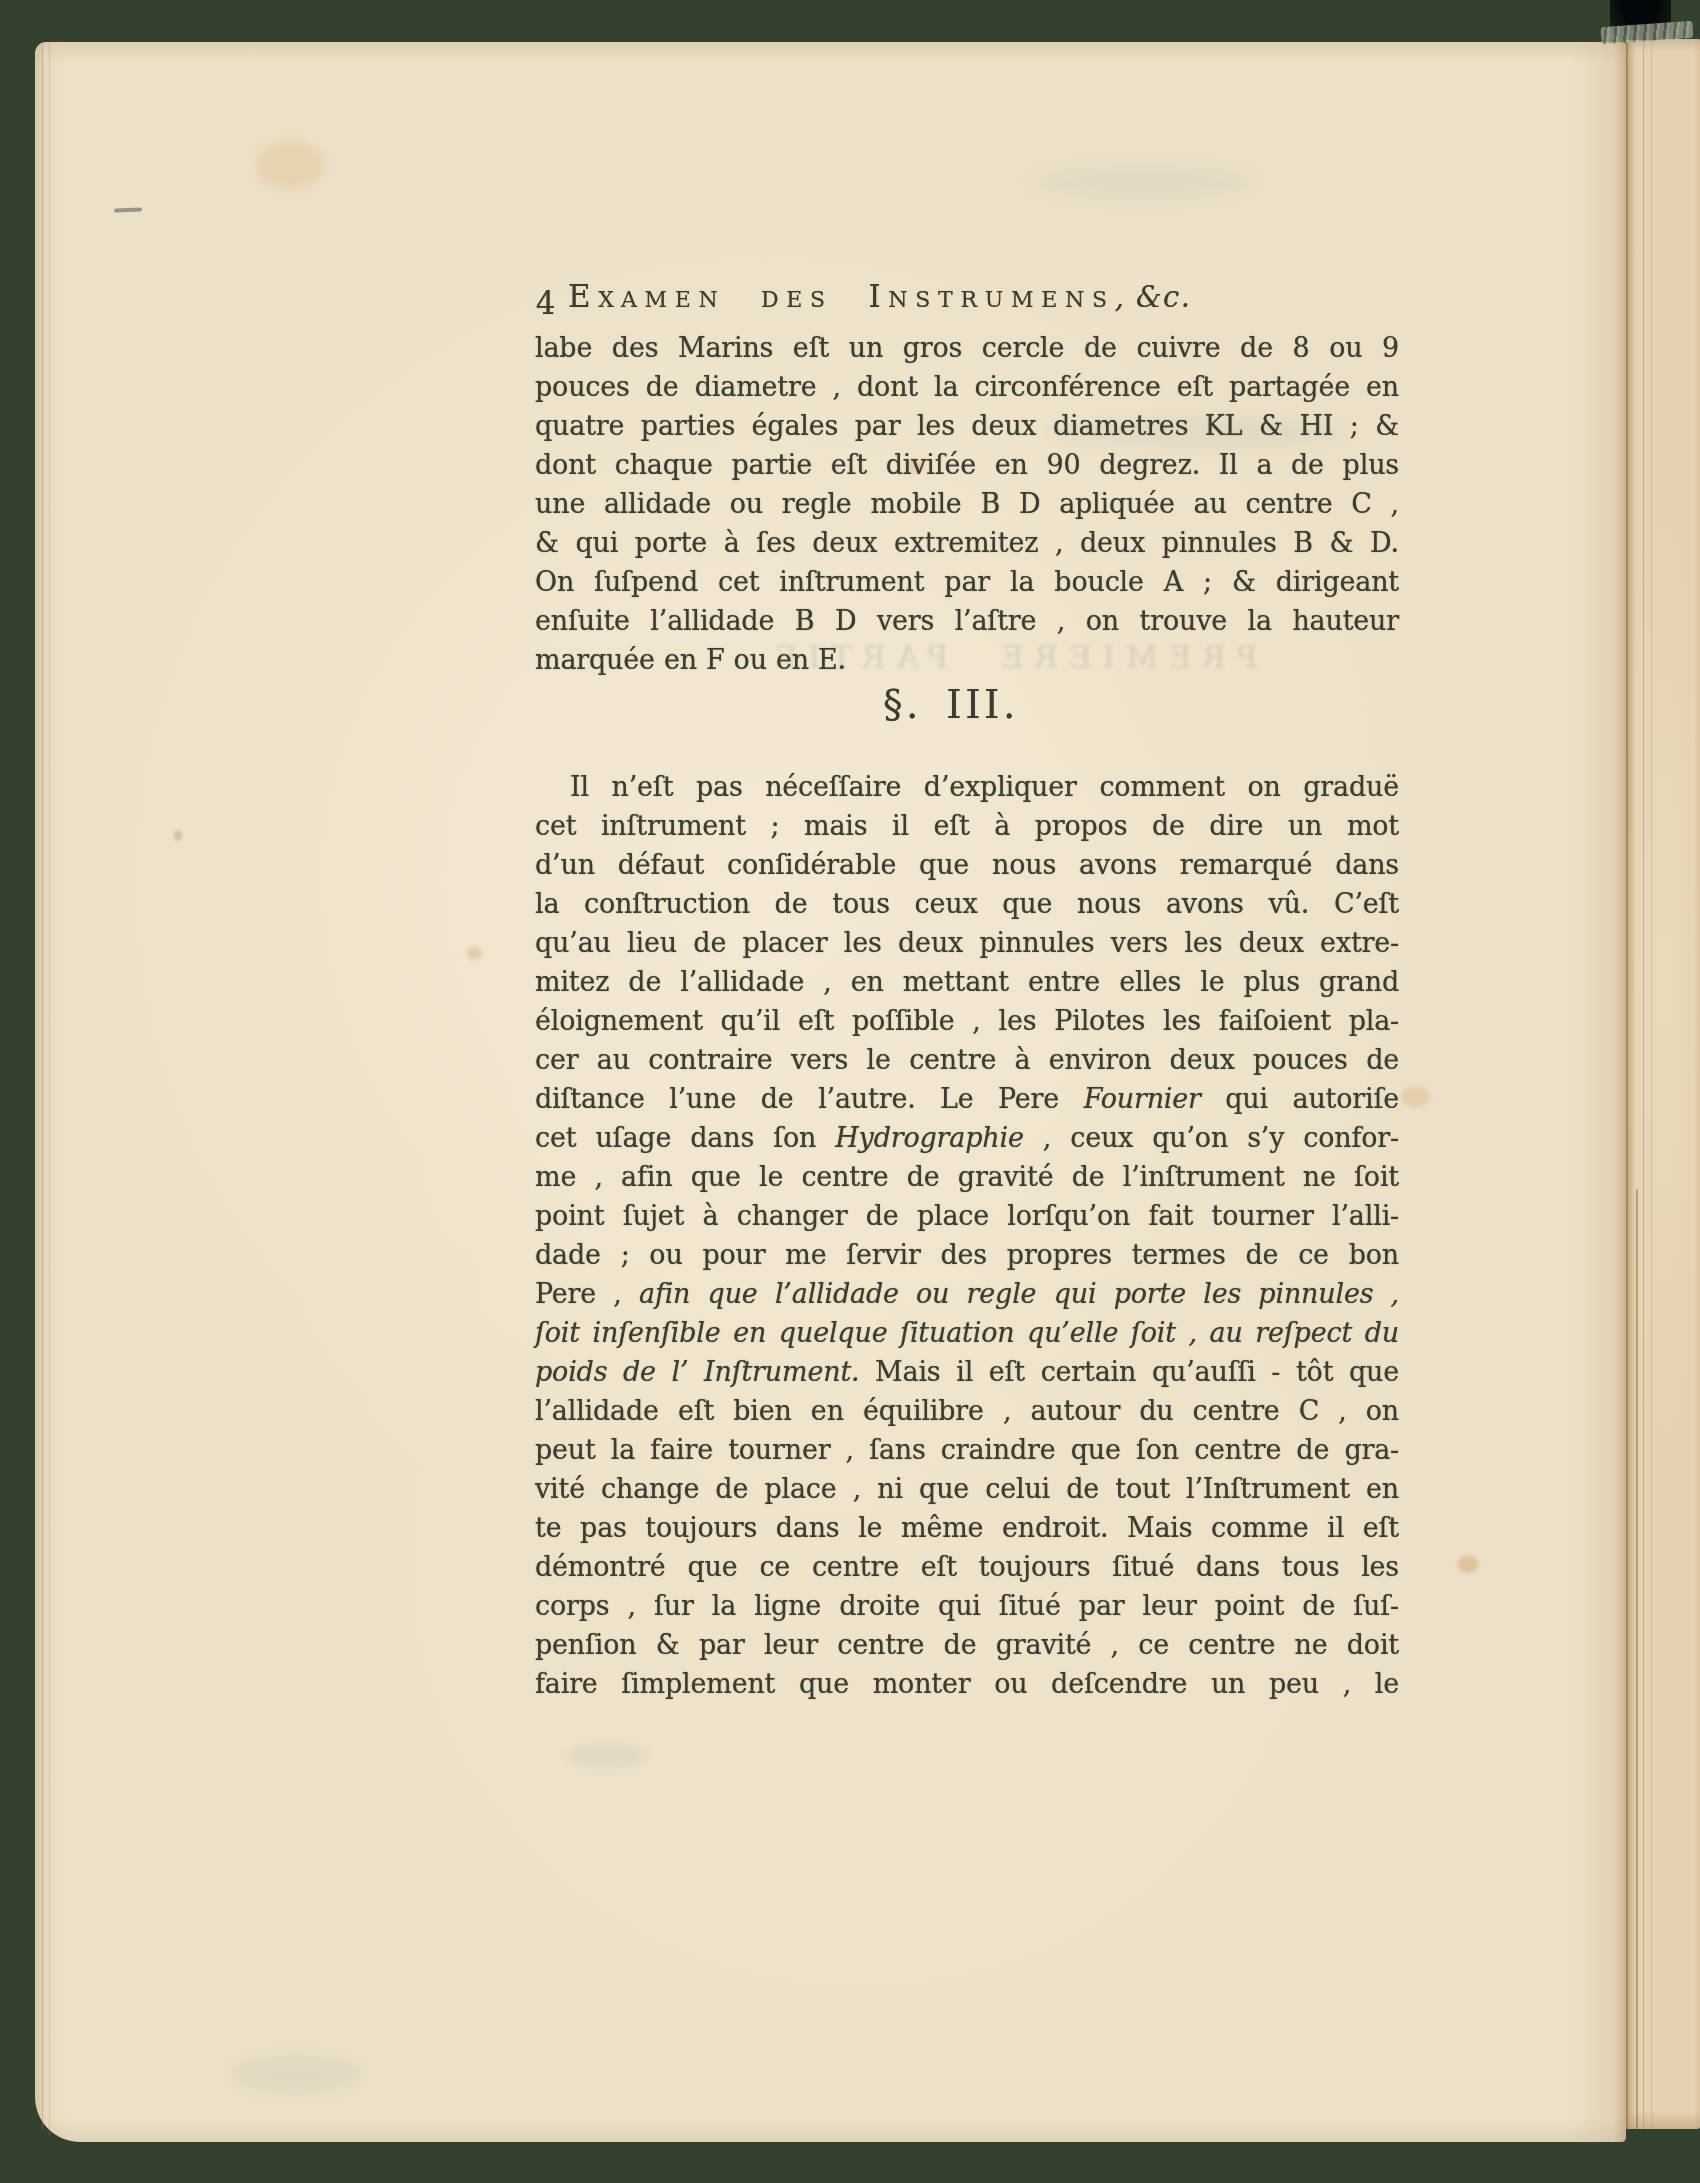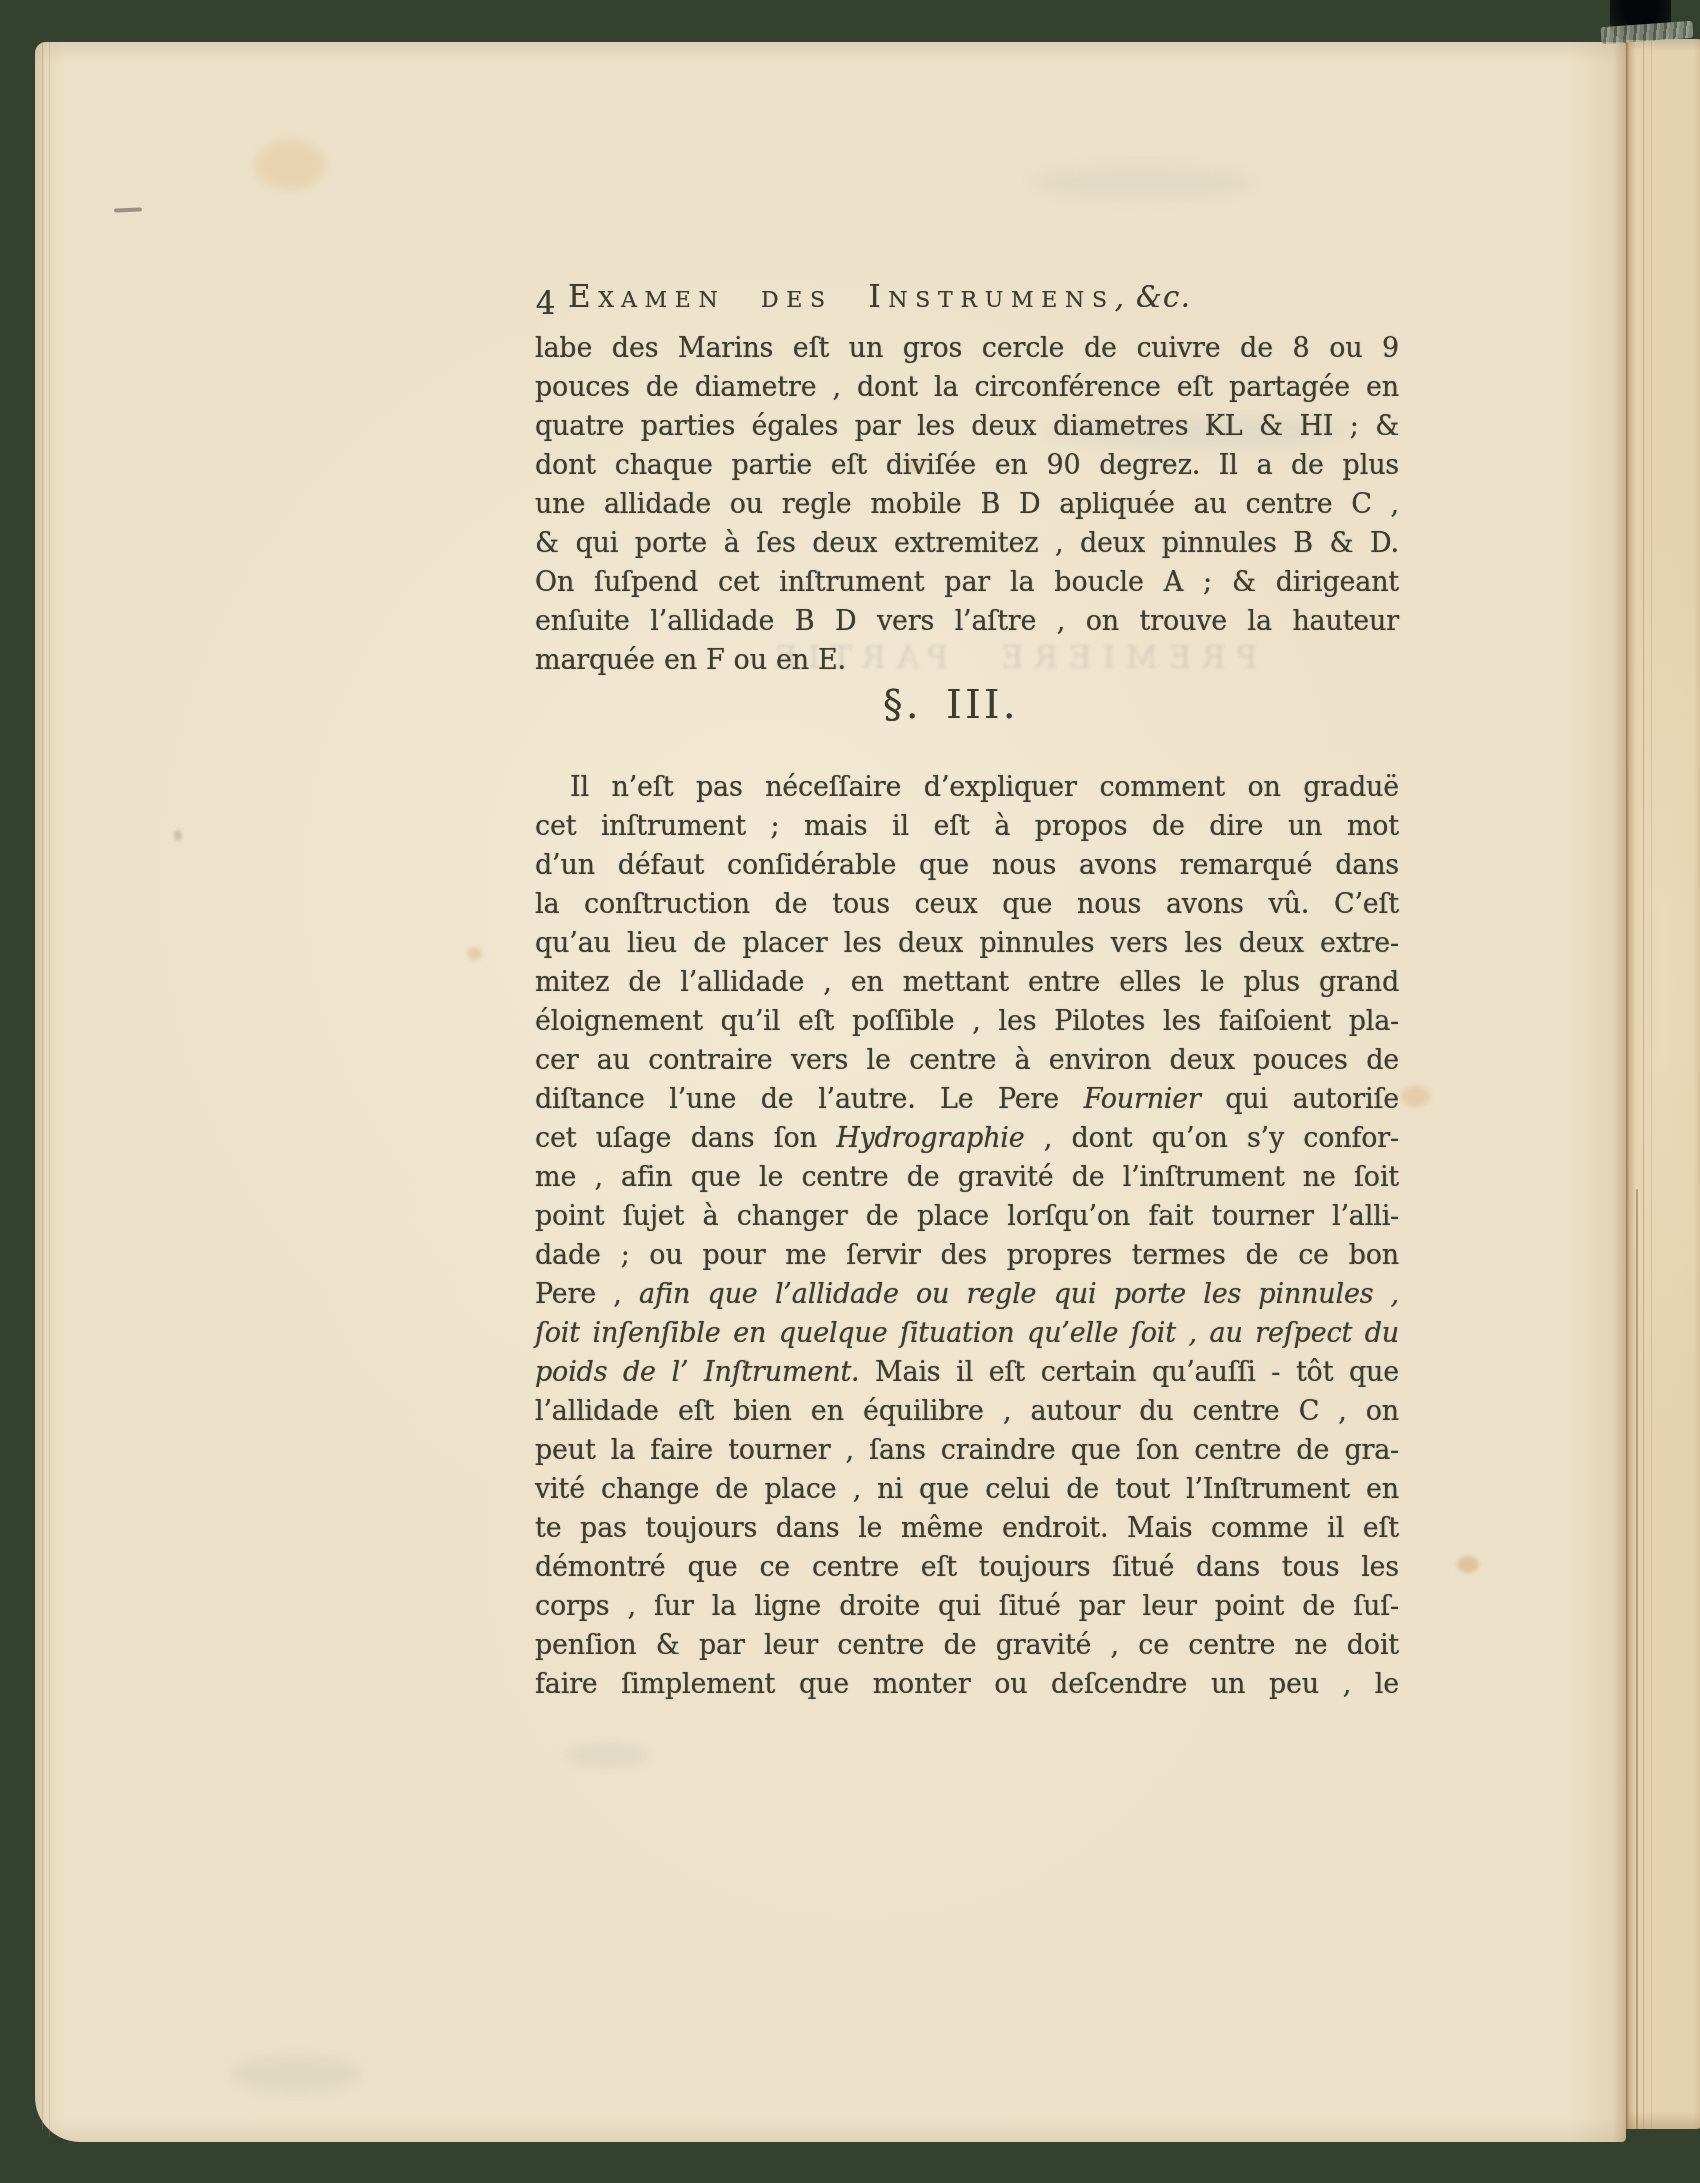--- a/index.html
+++ b/index.html
@@ -145,21 +145,21 @@
     <div class="para" id="para2">
         <div class="line"><span>Il n’eſt pas néceſſaire d’expliquer comment on graduë</span></div>
         <div class="line"><span>cet inſtrument ; mais il eſt à propos de dire un mot</span></div>
         <div class="line"><span>d’un défaut conſidérable que nous avons remarqué dans</span></div>
         <div class="line"><span>la conſtruction de tous ceux que nous avons vû. C’eſt</span></div>
         <div class="line"><span>qu’au lieu de placer les deux pinnules vers les deux extre-</span></div>
         <div class="line"><span>mitez de l’allidade , en mettant entre elles le plus grand</span></div>
         <div class="line"><span>éloignement qu’il eſt poſſible , les Pilotes les faiſoient pla-</span></div>
         <div class="line"><span>cer au contraire vers le centre à environ deux pouces de</span></div>
         <div class="line"><span>diſtance l’une de l’autre. Le Pere </span><span class="it">Fournier</span><span> qui autoriſe</span></div>
-        <div class="line"><span>cet uſage dans ſon </span><span class="it">Hydrographie</span><span> , dont qu’on s’y confor-</span></div>
+        <div class="line"><span>cet uſage dans ſon </span><span class="it">Hydrographie</span><span> , ceux qu’on s’y confor-</span></div>
         <div class="line"><span>me , afin que le centre de gravité de l’inſtrument ne ſoit</span></div>
         <div class="line"><span>point ſujet à changer de place lorſqu’on fait tourner l’alli-</span></div>
         <div class="line"><span>dade ; ou pour me ſervir des propres termes de ce bon</span></div>
         <div class="line"><span>Pere , </span><span class="it">afin que l’allidade ou regle qui porte les pinnules ,</span></div>
         <div class="line"><span class="it">ſoit inſenſible en quelque ſituation qu’elle ſoit , au reſpect du</span></div>
         <div class="line"><span class="it">poids de l’ Inſtrument.</span><span> Mais il eſt certain qu’auſſi - tôt que</span></div>
         <div class="line"><span>l’allidade eſt bien en équilibre , autour du centre C , on</span></div>
         <div class="line"><span>peut la faire tourner , ſans craindre que ſon centre de gra-</span></div>
         <div class="line"><span>vité change de place , ni que celui de tout l’Inſtrument en</span></div>
         <div class="line"><span>te pas toujours dans le même endroit. Mais comme il eſt</span></div>

